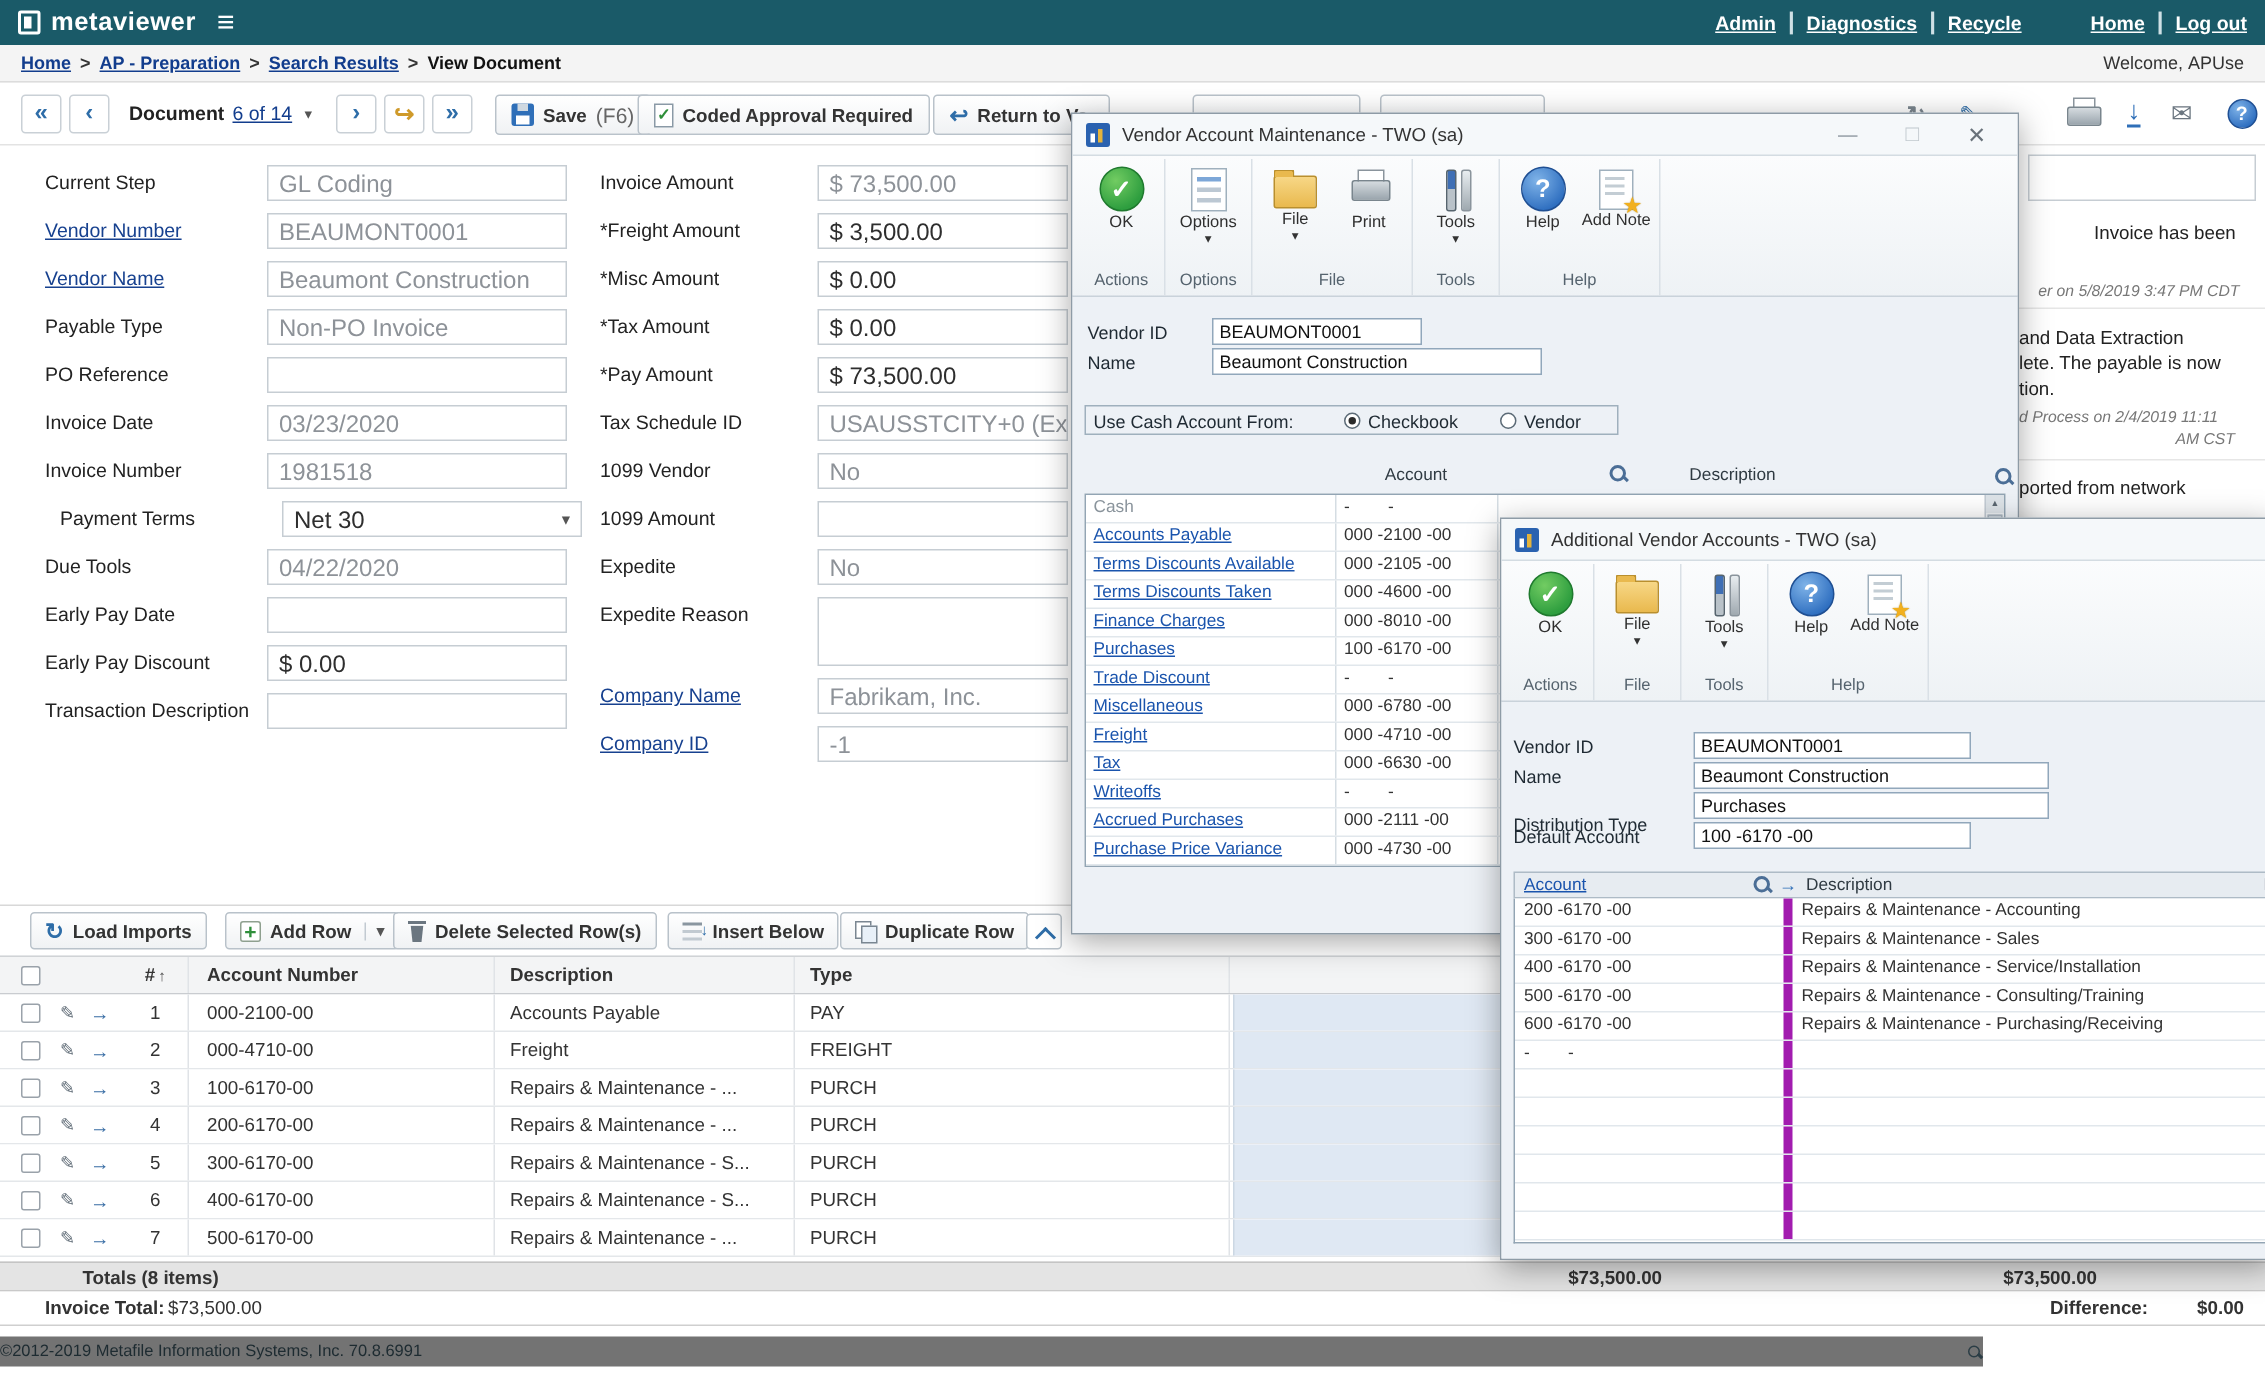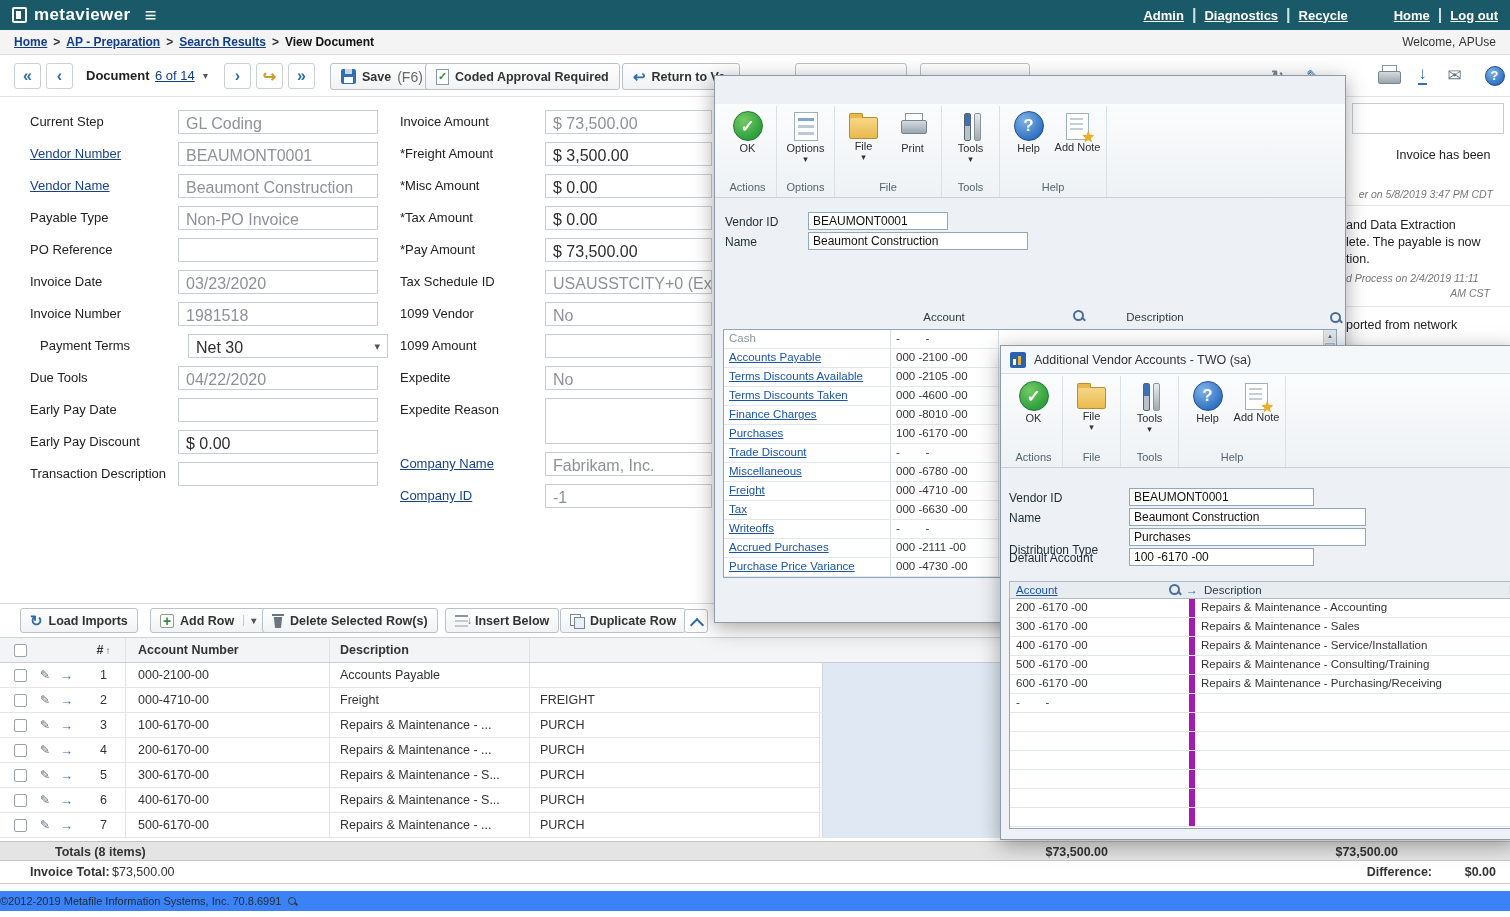--- a/index.html
+++ b/index.html
@@ -105,21 +105,21 @@
 .cb{width:13px;height:13px;border:1px solid #9aa2aa;background:#fff;border-radius:2px}
 .pen{color:#5f6b76;font-size:12px}
 .pen::before{content:"\270E"}
 .goarr{color:#3a6ea5;font-size:13px}
 .goarr::before{content:"\2192"}
 .sortup::after{content:"\2191";font-size:10px;color:#555;margin-left:2px}
 .colr{border-right:1px solid #e0e3e7}
 .crest{position:absolute;left:822px;right:0;top:0;bottom:0;background:#dfe8f3;border-left:1px solid #ccd7e3}
 .totrow{position:absolute;top:841px;left:0;width:1510px;height:20px;background:#e4e4e4;border-top:1px solid #c4c4c4;border-bottom:1px solid #c9c9c9;z-index:1;font-size:12.5px;font-weight:bold}
 .invrow{position:absolute;top:861px;left:0;width:1510px;height:23px;background:#fff;z-index:1;font-size:12.5px;border-bottom:1px solid #cfcfcf}
-.footer{position:absolute;top:891px;left:0;width:1510px;height:20px;background:#3b82f6;display:flex;align-items:center;justify-content:flex-start;gap:6px;font-size:11px;color:#1d2b31;z-index:5}
+.footer{position:absolute;top:891px;left:0;width:1322px;height:20px;background:#737373;display:flex;align-items:center;justify-content:space-between;gap:6px;font-size:11px;color:#1d2b31;z-index:5}
 .mini-look{width:11px;height:11px;position:relative;display:inline-block}
 .mini-look::before{content:"";position:absolute;left:1px;top:1px;width:6px;height:6px;border:1.5px solid #2b3d45;border-radius:50%}
 .mini-look::after{content:"";position:absolute;left:7px;top:7px;width:4px;height:2px;background:#2b3d45;transform:rotate(45deg)}
 
 
 .gpwin{position:absolute;background:#edf1f6;border:1px solid #8e9ba6;box-shadow:0 5px 20px rgba(0,0,0,.35)}
 .gptitle{position:absolute;left:0;top:0;right:0;height:28px;background:#f5f8fa;border-bottom:1px solid #d4dce2;display:flex;align-items:center;gap:8px;padding:0 9px;font-size:12.5px;color:#333;white-space:nowrap}
 .gpappicon{width:16px;height:16px;background:#2a62b0;border-radius:2px;position:relative;flex:0 0 auto}
 .gpappicon::before{content:"";position:absolute;left:3px;bottom:3px;width:3px;height:6px;background:#fff}
 .gpappicon::after{content:"";position:absolute;left:8px;bottom:3px;width:3px;height:9px;background:#e4b33c}
@@ -402,36 +402,38 @@
 
 <div class="thead">
   <div class="tc" style="left:14px;width:20px">
       <span class="cb"></span>
     </div>
   <div class="tc hd colr" style="left:82px;width:44px;justify-content:center">
       <span class="sortup">#</span>
     </div>
   <div class="tc hd colr" style="left:132px;width:198px;padding-left:6px">Account Number</div>
   <div class="tc hd colr" style="left:334px;width:196px;padding-left:6px">Description</div>
+  <div class="tc hd colr" style="left:534px;width:286px;padding-left:6px">Type</div>
 </div>
 
 <div class="trow" style="top:663px">
   <div class="crest"></div>
   <div class="tc" style="left:14px;width:20px">
       <span class="cb"></span>
     </div>
   <div class="tc" style="left:40px;width:16px">
       <span class="pen"></span>
     </div>
   <div class="tc" style="left:60px;width:16px">
       <span class="goarr"></span>
     </div>
   <div class="tc colr" style="left:82px;width:44px;justify-content:center">1</div>
   <div class="tc colr" style="left:132px;width:198px;padding-left:6px">000-2100-00</div>
   <div class="tc colr" style="left:334px;width:196px;padding-left:6px">Accounts Payable</div>
+  <div class="tc colr" style="left:534px;width:286px;padding-left:6px">PAY</div>
 </div>
 <div class="trow" style="top:688px">
   <div class="crest"></div>
   <div class="tc" style="left:14px;width:20px">
       <span class="cb"></span>
     </div>
   <div class="tc" style="left:40px;width:16px">
       <span class="pen"></span>
     </div>
   <div class="tc" style="left:60px;width:16px">
@@ -534,20 +536,29 @@
   <span class="ab" style="right:78px;top:4px;font-weight:bold">Difference:</span>
   <span class="ab" style="right:14px;top:4px;font-weight:bold">$0.00</span>
 </div>
 
 <div class="footer">
   <span>©2012-2019 Metafile Information Systems, Inc. 70.8.6991</span>
   <span class="mini-look"></span>
 </div>
 
 <div class="gpwin" style="left:714px;top:75px;width:632px;height:548px;z-index:40">
+  <div class="gptitle">
+    <span class="gpappicon"></span>
+    <span>Vendor Account Maintenance  -  TWO (sa)</span>
+    <span class="gpwbtns">
+      <span class="wb min"></span>
+      <span class="wb max"></span>
+      <span class="wb close"></span>
+    </span>
+  </div>
   <div class="gpribbon">
     <div class="gpgroup">
       <div class="gpicons">
         <div class="gpibtn">
             <span class="i-ok"></span>
             <span class="cap">OK</span>
           </div>
       </div>
       <div class="gpglabel">Actions</div>
     </div>
@@ -598,20 +609,27 @@
       </div>
       <div class="gpglabel">Help</div>
     </div>
   </div>
   <div class="gpbody">
     <span class="gplabel" style="left:10px;top:17px">Vendor ID</span>
     <div class="gpfield" style="left:93px;top:14px;width:140px">BEAUMONT0001</div>
     <span class="gplabel" style="left:10px;top:37px">Name</span>
     <div class="gpfield" style="left:93px;top:34px;width:220px">Beaumont Construction</div>
 
+    <div class="ab cashbox" style="left:8px;top:72px;width:356px;height:20px">
+      <span class="cashlab">Use Cash Account From:</span>
+      <span class="radio sel" style="left:172px;top:4px"></span>
+      <span class="radlab" style="left:188px;top:3px">Checkbook</span>
+      <span class="radio" style="left:276px;top:4px"></span>
+      <span class="radlab" style="left:292px;top:3px">Vendor</span>
+    </div>
 
     <span class="gpcolhead" style="left:175px;top:113px;width:108px">Account</span>
     <span class="ab i-lookup" style="left:357px;top:111px"></span>
     <span class="gpcolhead" style="left:300px;top:113px;width:280px">Description</span>
     <span class="ab i-lookup" style="left:596px;top:113px"></span>
 
     <div class="vamgrid">
       <div class="vamrow">
           <span class="vamc1 dim">Cash</span>
           <span class="vamc2">-        -</span>

